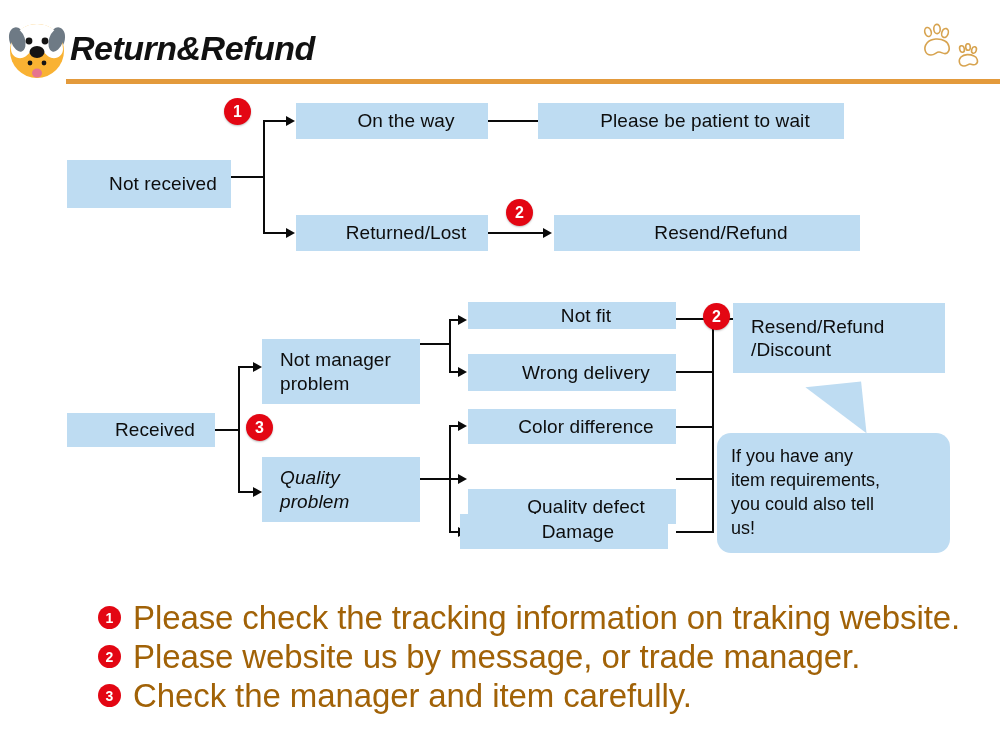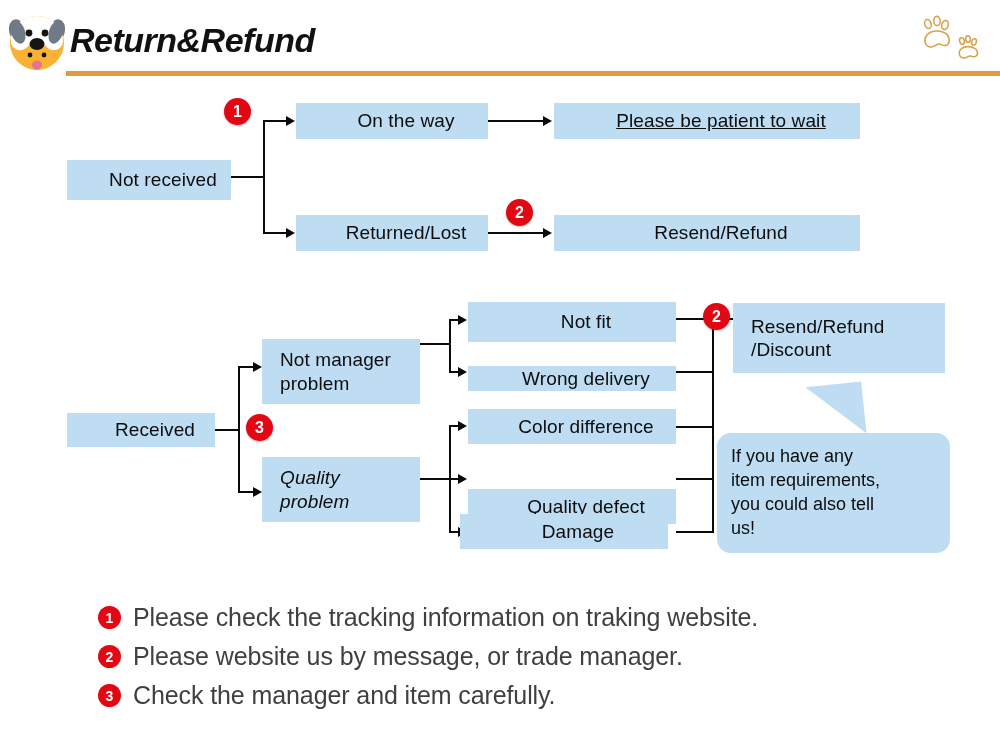--- a/index.html
+++ b/index.html
@@ -16,21 +16,21 @@
     position: relative;
     width: 1000px;
     height: 746px;
     background: #ffffff;
     overflow: hidden;
   }
 
   
   #header {
     position: absolute;
-    left: 0; top: 3px;
+    left: 0; top: 11px;
     width: 1000px; height: 86px;
   }
   #logo-dog {
     position: absolute;
     left: 6px; top: 8px;
     width: 62px; height: 62px;
   }
   #brand-title {
     position: absolute;
     left: 70px; top: 18px;
@@ -141,22 +141,22 @@
     background: #e30613;
     color: #ffffff;
     font-size: 14px;
     font-weight: bold;
     display: flex;
     align-items: center;
     justify-content: center;
     margin-right: 12px;
   }
   .note-text {
-    font-size: 25px;
-    color: #404040;
+    font-size: 33px;
+    color: #a16207;
     white-space: nowrap;
     letter-spacing: -0.1px;
   }
 </style>
 </head>
 <body>
 
 <div id="page">
 
   <div id="header">
@@ -190,34 +190,34 @@
         <ellipse cx="48" cy="26" rx="2.3" ry="3.3" transform="rotate(-15 48 26)"></ellipse>
         <ellipse cx="54" cy="24" rx="2.3" ry="3.3" transform="rotate(-4 54 24)"></ellipse>
         <ellipse cx="60" cy="27" rx="2.3" ry="3.3" transform="rotate(18 60 27)"></ellipse>
         <path d="M47 34 C44 37 45 43 50 43 C53 43 54 41 56 41 C58 41 60 43 62 41 C65 39 63 34 60 33 C56 31 50 31 47 34 Z"></path>
       </g>
     </svg>
   </div>
 
   <div>
 
-    <div class="node center" style="left:67px; top:160px; width:164px; height:40px;">Not received</div>
+    <div class="node center" style="left:67px; top:160px; width:164px; height:48px;">Not received</div>
 
     <div class="ln h" style="left:231px; top:176px; width:33px;"></div>
     <div class="ln v" style="left:263px; top:120px; height:113px;"></div>
 
     <div class="ln h" style="left:263px; top:120px; width:24px;"></div>
     <div class="arrow" style="left:286px; top:116px;"></div>
 
     <div class="node center" style="left:296px; top:103px; width:192px; height:36px;">On the way</div>
 
     <div class="ln h" style="left:488px; top:120px; width:56px;"></div>
     <div class="arrow" style="left:543px; top:116px;"></div>
 
-    <div class="node center" style="left:554px; top:103px; width:306px; height:36px;text-decoration:underline;">Please be patient to wait</div>
+    <div class="node center" style="left:538px; top:103px; width:306px; height:36px;">Please be patient to wait</div>
 
     <div class="ln h" style="left:263px; top:232px; width:24px;"></div>
     <div class="arrow" style="left:286px; top:228px;"></div>
 
     <div class="node center" style="left:296px; top:215px; width:192px; height:36px;">Returned/Lost</div>
 
     <div class="ln h" style="left:488px; top:232px; width:56px;"></div>
     <div class="arrow" style="left:543px; top:228px;"></div>
 
     <div class="node center" style="left:554px; top:215px; width:306px; height:36px;">Resend/Refund</div>
@@ -264,22 +264,22 @@
 
     <div class="ln h" style="left:420px; top:478px; width:30px;"></div>
     <div class="ln v" style="left:449px; top:425px; height:107px;"></div>
     <div class="ln h" style="left:449px; top:425px; width:10px;"></div>
     <div class="arrow" style="left:458px; top:421px;"></div>
     <div class="ln h" style="left:449px; top:478px; width:10px;"></div>
     <div class="arrow" style="left:458px; top:474px;"></div>
     <div class="ln h" style="left:449px; top:531px; width:10px;"></div>
     <div class="arrow" style="left:458px; top:527px;"></div>
 
-    <div class="node center" style="left:468px; top:302px; width:208px; height:40px;">Not fit</div>
-    <div class="node center" style="left:468px; top:366px; width:208px; height:25px;">Wrong delivery</div>
+    <div class="node center" style="left:468px; top:302px; width:208px; height:27px;">Not fit</div>
+    <div class="node center" style="left:468px; top:354px; width:208px; height:37px;">Wrong delivery</div>
     <div class="node center" style="left:468px; top:409px; width:208px; height:35px;">Color difference</div>
     <div class="node center" style="left:468px; top:461px; width:208px; height:35px;margin-top:28px;">Quality defect</div>
     <div class="node center" style="left:460px; top:514px; width:208px; height:35px;">Damage</div>
 
     <div class="ln h" style="left:676px; top:318px; width:38px;"></div>
     <div class="ln h" style="left:676px; top:371px; width:38px;"></div>
     <div class="ln h" style="left:676px; top:426px; width:38px;"></div>
     <div class="ln h" style="left:676px; top:478px; width:38px;"></div>
     <div class="ln h" style="left:676px; top:531px; width:38px;"></div>
     <div class="ln v" style="left:712px; top:318px; height:215px;"></div>

